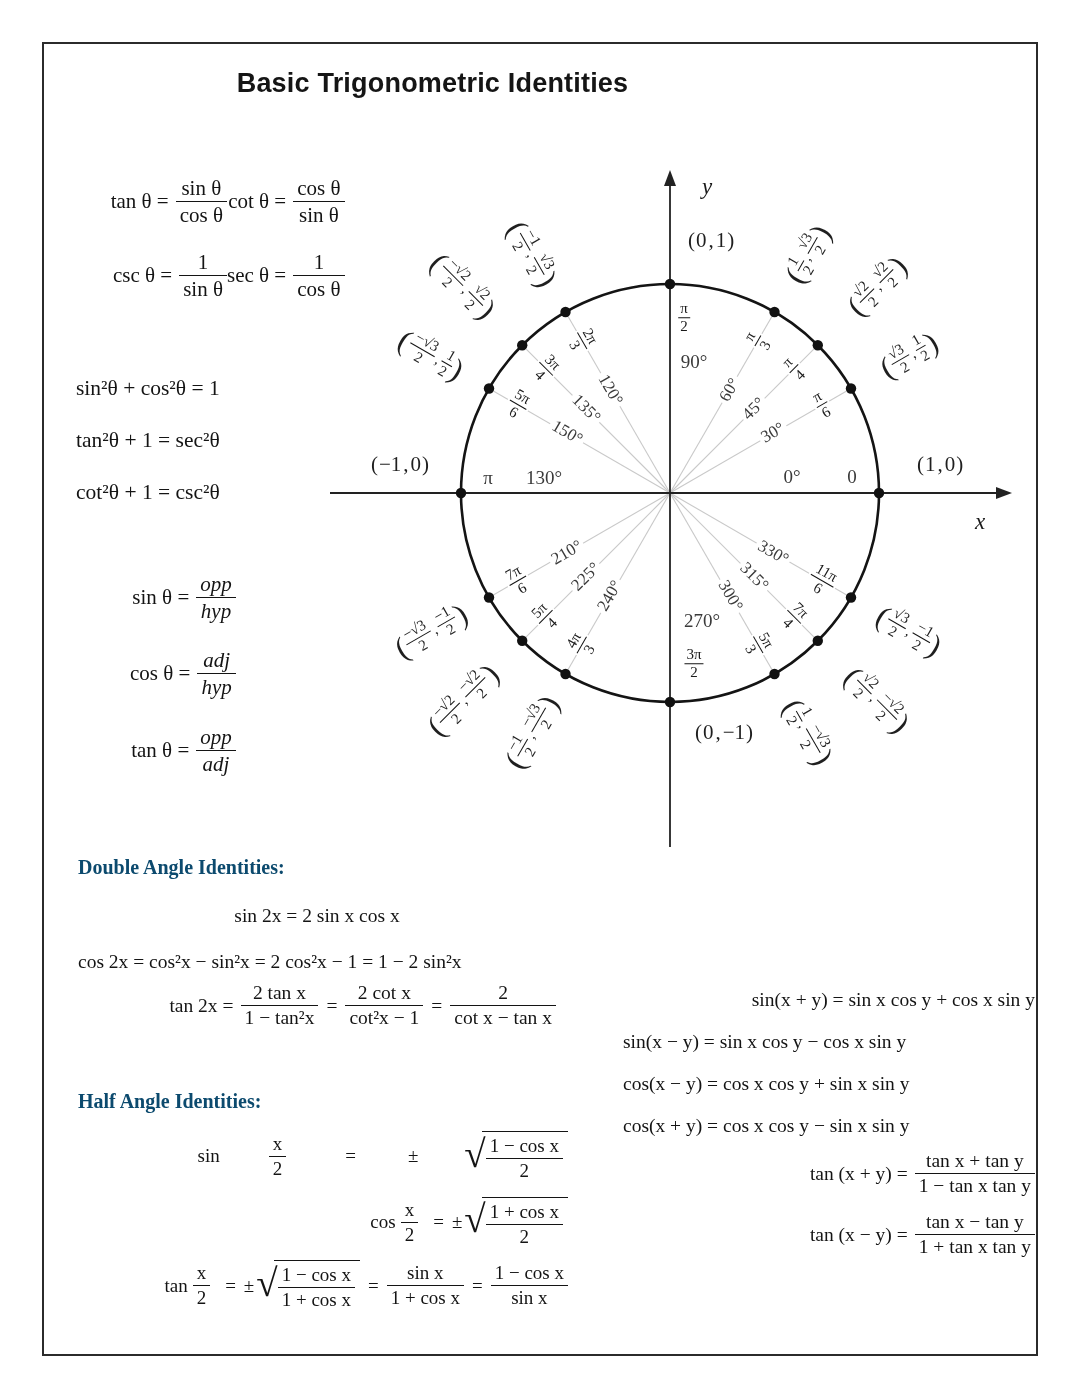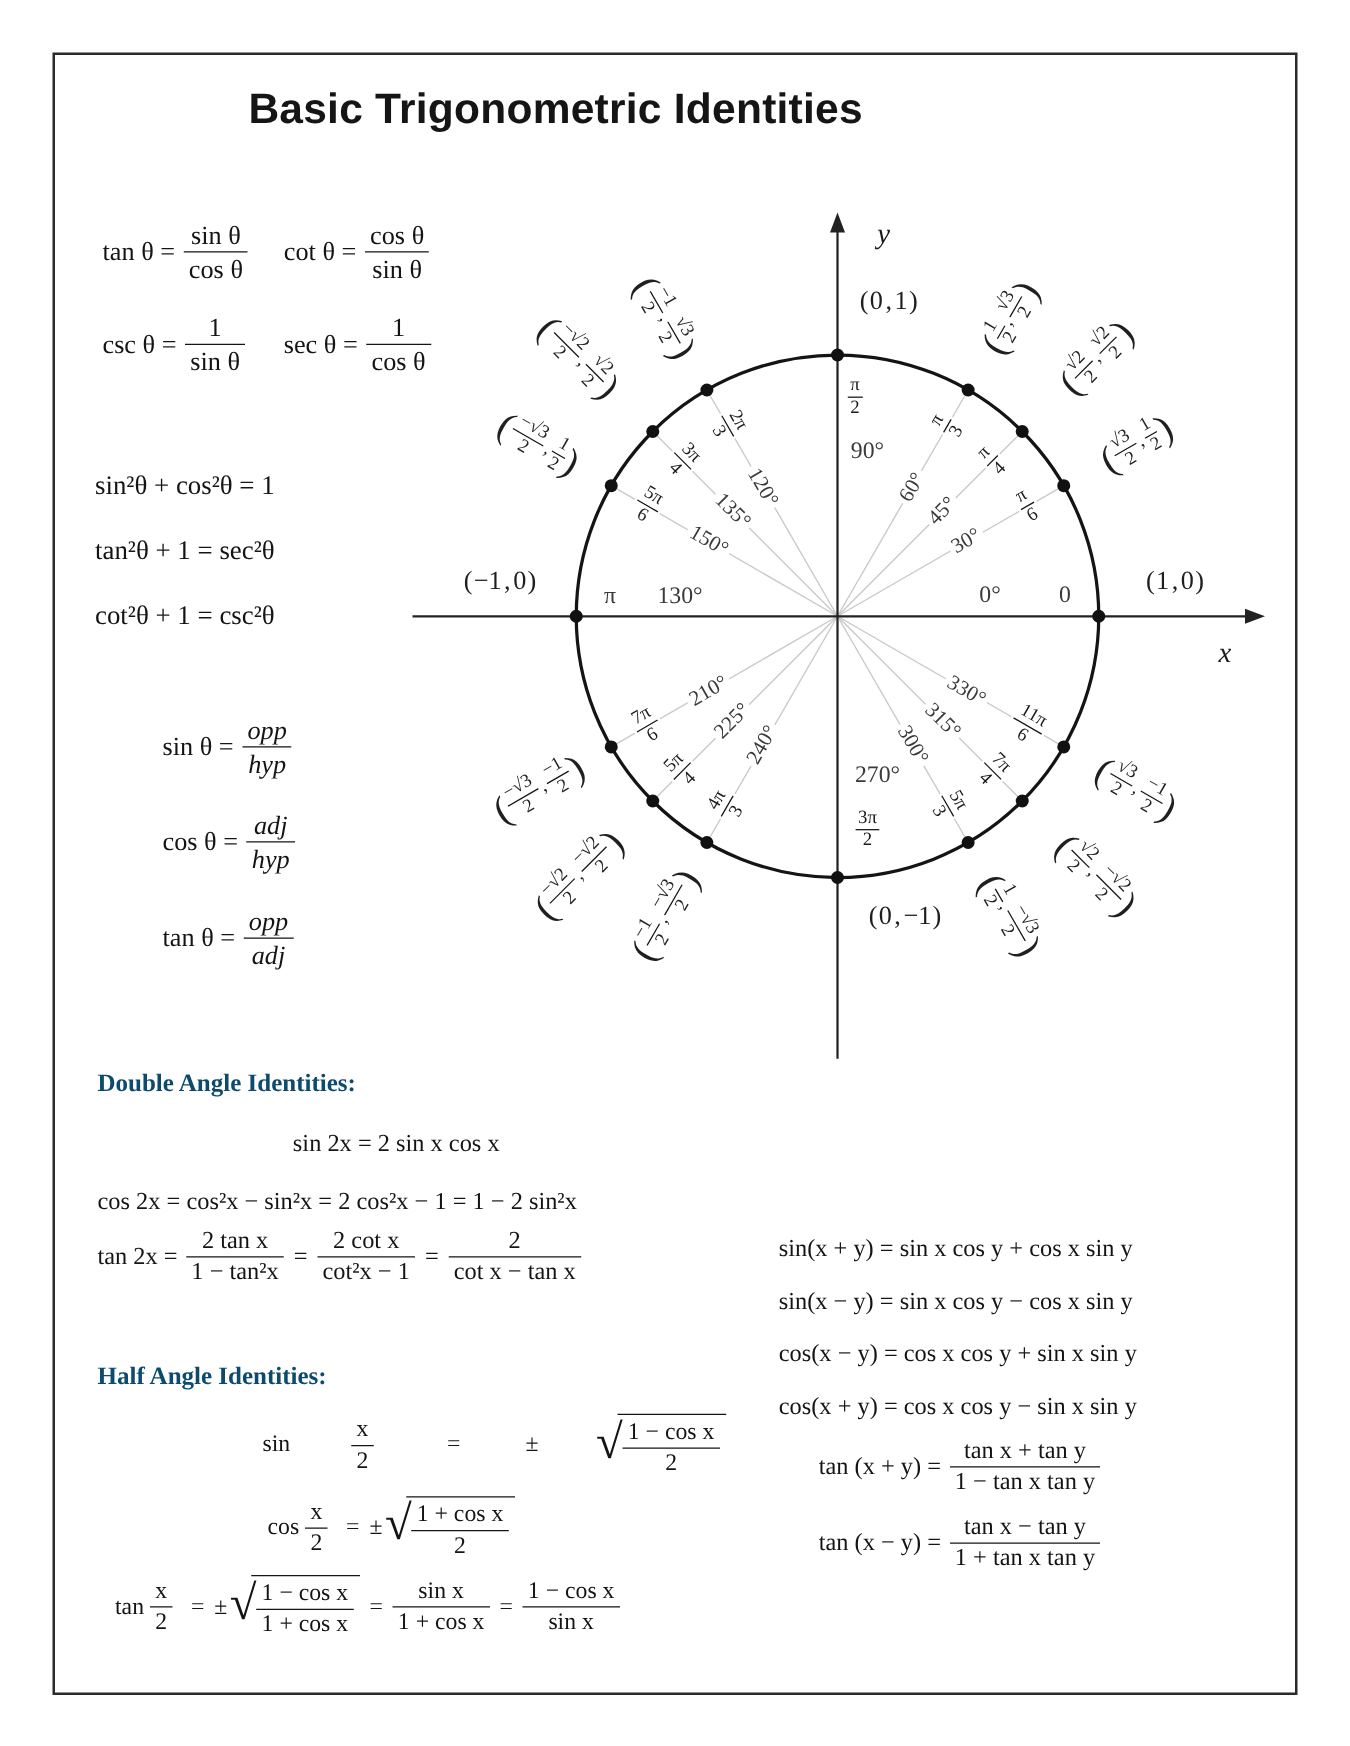--- a/index.html
+++ b/index.html
@@ -6,26 +6,26 @@
   body {
     width:1080px; height:1397px; position:relative; background:#ffffff;
     font-family:"Liberation Serif","DejaVu Serif",serif; color:#141414;
     overflow:hidden;
   }
   .page-border {
     position:absolute; left:42px; top:42px; width:992px; height:1310px;
     border:2px solid #2b2b2b; pointer-events:none;
   }
   .title {
-    position:absolute; top:68px; left:12px; width:865px; margin:0;
+    position:absolute; top:68px; left:0; width:865px; margin:0;
     text-align:center; font-family:"Liberation Sans","DejaVu Sans",sans-serif;
-    font-size:34px; font-weight:bold; color:#151515; letter-spacing:0.2px;
+    font-size:27px; font-weight:bold; color:#151515; letter-spacing:0.2px;
   }
   
-  .eq-row { display:flex; align-items:center; white-space:nowrap; }
+  .eq-row { display:flex; align-items:center; white-space:nowrap;justify-content:flex-end; }
   .frac { display:inline-flex; flex-direction:column; text-align:center; line-height:1.15; vertical-align:middle; }
   .frac .num { border-bottom:1.4px solid #141414; padding:0 4px 1px; display:block; }
   .frac .den { padding:1px 4px 0; display:block; }
   .lhs { margin-right:7px; }
   .mid { margin:0 8px; }
   .sqrt { display:inline-flex; align-items:center; }
   .sqrt .sign { font-size:2.05em; line-height:0.85; margin-right:-4px; transform:translateY(-3px); font-weight:400; }
   .sqrt .body { border-top:1.6px solid #141414; padding:3px 5px 0 4px; display:inline-flex; align-items:center; }
   .pm { margin:0 2px 0 0; }
   
@@ -43,21 +43,21 @@
   .double-angle { position:absolute; left:78px; top:856px; width:478px; font-size:19.5px; }
   .double-angle .centered { text-align:center; margin-top:26px; }
   .double-angle .cos-line { margin-top:24px; }
   .double-angle .tan-row { margin-top:9px; }
   .half-angle { position:absolute; left:78px; top:1090px; width:490px; font-size:19px; }
   .half-angle .sin-row { margin:18px 0 0 132px;gap:44px; }
   .half-angle .cos-row { margin:15px 0 0 136px; }
   .half-angle .tan-row { margin:13px 0 0 14px; }
   .sum-diff { position:absolute; left:585px; top:960px; width:450px; font-size:19.5px; }
   .sum-diff .sd-line { margin:20px 0 0 38px; white-space:nowrap; }
-  .sum-diff .sd-line:first-of-type { margin-top:29px; }
+  .sum-diff .sd-line:first-of-type { margin-top:29px;text-align:right; }
   .sum-diff .tan-row { margin:13px 0 0 70px; }
   
   .uc-panel { position:absolute; left:300px; top:140px; width:720px; height:712px; }
   .uc-panel svg { position:absolute; left:0; top:0; }
   .uc-label {
     position:absolute; display:inline-flex; align-items:center;
     white-space:nowrap; color:#222; line-height:1.1;
   }
   .uc-radian { font-size:15px; background:#fff; padding:0 2px; color:#1a1a1a; }
   .uc-degree { font-size:17px; background:#fff; padding:0 3px; color:#3a3a3a; }

